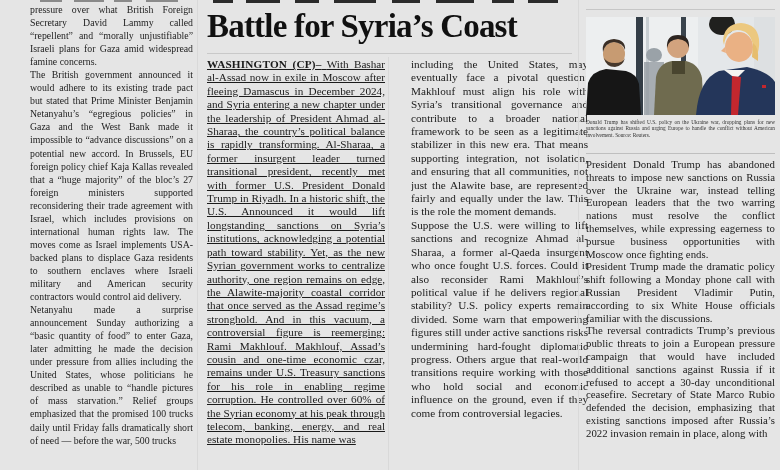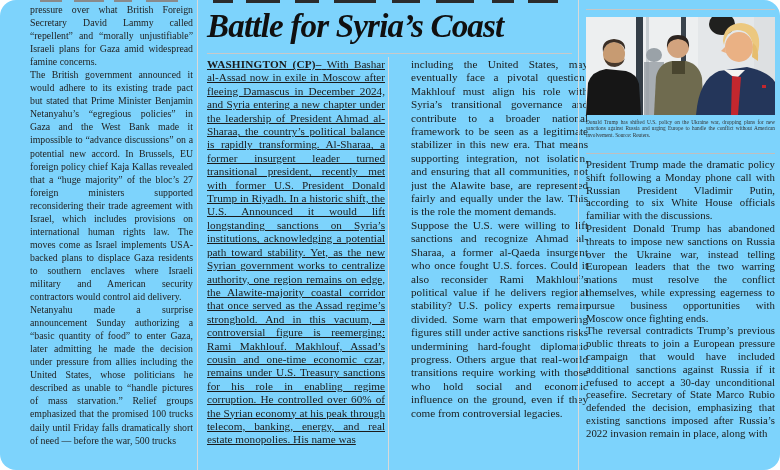--- a/index.html
+++ b/index.html
@@ -1,39 +1,39 @@
 <!DOCTYPE html>
 <html><head>
 <meta charset="utf-8">
 <style>
   html,body{margin:0;padding:0;background:#ffffff;}
   body{width:780px;height:470px;position:relative;overflow:hidden;
        font-family:"Liberation Serif", serif;color:#1b1b1b;}
-  .page{position:absolute;inset:0;background:#7dd3fc;border-radius:16px;}
+  .page{position:absolute;inset:0;background:#e5e5e5;}
 
   
   .vrule{position:absolute;width:1px;background:#d9d9d9;top:0;height:470px;}
   .vrule.mid{top:57px;height:413px;}
   .hrule{position:absolute;height:1px;background:#c6c6c6;}
 
   
   .cutmarks{position:absolute;top:0;height:3px;}
   .cutmarks i{position:absolute;top:0;height:3px;background:#2b2b2b;display:block;}
   .cutmarks.light i{background:#8a8a8a;height:2px;}
 
   
   .col{position:absolute;text-align:justify;overflow:hidden;}
   .col p{margin:0;text-align:justify;}
   .col-left{left:30px;top:3px;width:163px;height:467px;
             font-size:9.8px;line-height:13.05px;color:#222;}
 
   
   .headline{position:absolute;left:207px;top:8px;width:366px;margin:0;
             font-size:33px;font-weight:bold;letter-spacing:-0.8px;
-            color:#101010;white-space:nowrap;line-height:1.15;font-style:italic;}
+            color:#101010;white-space:nowrap;line-height:1.15;}
   .headline-rule{left:207px;top:53px;width:365px;background:#c9c9c9;}
   .col-a{left:207px;top:58px;width:178px;height:412px;
          font-size:11.2px;line-height:13.4px;text-decoration:underline;}
   .col-b{left:411px;top:58px;width:177px;height:412px;
          font-size:11.2px;line-height:13.4px;}
   .dateline{font-weight:bold;letter-spacing:0.2px;}
 
   
   .right-top-rule{left:586px;top:9px;width:189px;}
   .photo{position:absolute;left:586px;top:17px;width:189px;height:98px;
@@ -126,18 +126,18 @@
       <ellipse cx="28" cy="37" rx="11" ry="12" fill="#c79b72"></ellipse>
       <path d="M17 35 Q15 23 28 22 Q40 23 39 33 Q37 26 28 25 Q19 26 17 35 Z" fill="#3a2e25"></path>
       <path d="M18 41 Q20 50 29 50 Q37 49 39 41 Q37 46 29 46 Q21 46 18 41 Z" fill="#46382c"></path>
     </svg>
   </div>
 
   <p class="caption">Donald Trump has shifted U.S. policy on the Ukraine war, dropping plans for new sanctions against Russia and urging Europe to handle the conflict without American involvement. Source: Reuters.</p>
   <div class="hrule caption-rule"></div>
 
   <div class="col col-right">
+    <p>President Donald Trump has abandoned threats to impose new sanctions on Russia over the Ukraine war, instead telling European leaders that the two warring nations must resolve the conflict themselves, while expressing eagerness to pursue business opportunities with Moscow once fighting ends.</p>
     <p>President Trump made the dramatic policy shift following a Monday phone call with Russian President Vladimir Putin, according to six White House officials familiar with the discussions.</p>
-    <p>President Donald Trump has abandoned threats to impose new sanctions on Russia over the Ukraine war, instead telling European leaders that the two warring nations must resolve the conflict themselves, while expressing eagerness to pursue business opportunities with Moscow once fighting ends.</p>
     <p>The reversal contradicts Trump’s previous public threats to join a European pressure campaign that would have included additional sanctions against Russia if it refused to accept a 30-day unconditional ceasefire. Secretary of State Marco Rubio defended the decision, emphasizing that existing sanctions imposed after Russia’s 2022 invasion remain in place, along with</p>
   </div>
 
 </div>
 
 </body></html>

